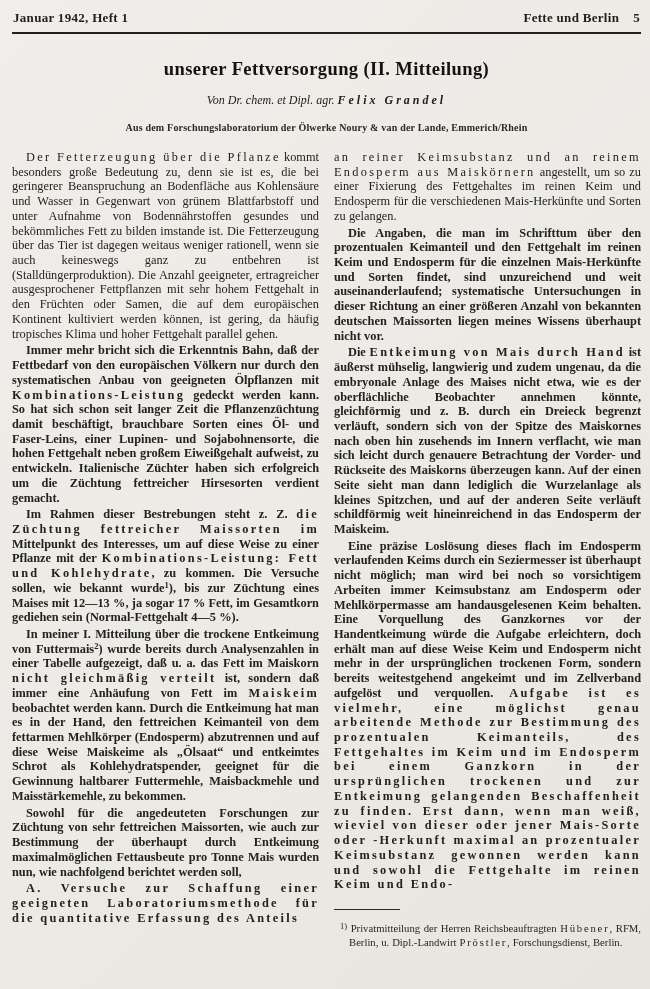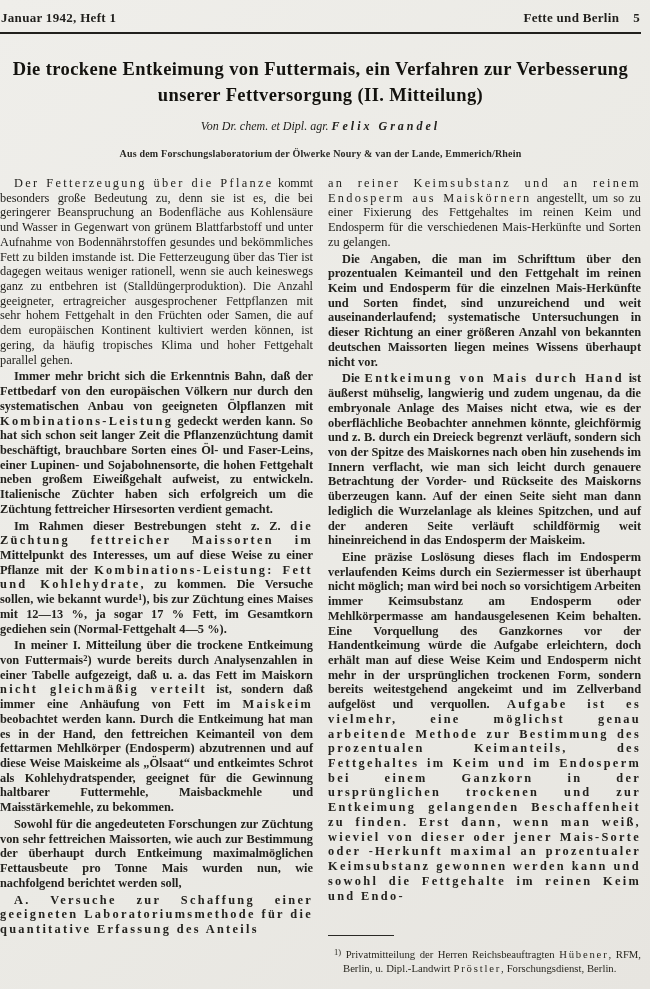--- a/index.html
+++ b/index.html
@@ -4,21 +4,21 @@
 <style>
   html,body{margin:0;padding:0;background:#b9b7b2;}
   .page{
     position:relative;
     width:650px;height:989px;
     margin:0 auto;
     background:linear-gradient(135deg,#efeeea 0%,#ebeae5 55%,#e7e5e0 100%);
     color:#201f1c;
     font-family:"Liberation Serif","DejaVu Serif",serif;
     box-sizing:border-box;
-    padding:8px 9px 0 0;
+    padding:8px 9px 0 12px;
     overflow:hidden;
   }
   
   .runhead{display:flex;justify-content:space-between;align-items:baseline;
     font-size:13px;letter-spacing:.3px;padding:2px 1px 6px 1px;
     border-bottom:2.5px solid #21201d;}
   .runhead .issue{font-weight:600;}
   .runhead .jr{font-weight:700;display:flex;gap:14px;}
   
   .titleblock{text-align:center;margin-top:22px;}
@@ -51,21 +51,20 @@
 
   <div class="runhead">
     <span class="issue">Januar 1942, Heft 1</span>
     <span class="jr">
       <span>Fette und Berlin</span>
       <span>5</span>
     </span>
   </div>
 
   <div class="titleblock">
-    <div class="title">Die trockene Entkeimung von Futtermais, ein Verfahren zur Verbesserung</div>
     <div class="title">unserer Fettversorgung (II. Mitteilung)</div>
     <div class="byline"><span>Von Dr. chem. et Dipl. agr. </span><span class="author">Felix Grandel</span></div>
     <div class="affil">Aus dem Forschungslaboratorium der Ölwerke Noury &amp; van der Lande, Emmerich/Rhein</div>
   </div>
 
   <div class="cols">
     <div class="col body-text" id="col-left">
         <p class="para indent"><span class="sperr">Der Fetterzeugung über die Pflanze</span><span> kommt besonders große Bedeutung zu, denn sie ist es, die bei geringerer Beanspruchung an Bodenfläche aus Kohlensäure und Wasser in Gegenwart von grünem Blattfarbstoff und unter Aufnahme von Bodennährstoffen gesundes und bekömmliches Fett zu bilden imstande ist. Die Fetterzeugung über das Tier ist dagegen weitaus weniger rationell, wenn sie auch keineswegs ganz zu entbehren ist (Stalldüngerproduktion). Die Anzahl geeigneter, ertragreicher ausgesprochener Fettpflanzen mit sehr hohem Fettgehalt in den Früchten oder Samen, die auf dem europäischen Kontinent kultiviert werden können, ist gering, da häufig tropisches Klima und hoher Fettgehalt parallel gehen.</span></p>
         <p class="para indent"><span>Immer mehr bricht sich die Erkenntnis Bahn, daß der Fettbedarf von den europäischen Völkern nur durch den systematischen Anbau von geeigneten Ölpflanzen mit </span><span class="sperr">Kombinations-Leistung</span><span> gedeckt werden kann. So hat sich schon seit langer Zeit die Pflanzenzüchtung damit beschäftigt, brauchbare Sorten eines Öl- und Faser-Leins, einer Lupinen- und Sojabohnensorte, die hohen Fettgehalt neben großem Eiweißgehalt aufweist, zu entwickeln. Italienische Züchter haben sich erfolgreich um die Züchtung fettreicher Hirsesorten verdient gemacht.</span></p>
         <p class="para indent"><span>Im Rahmen dieser Bestrebungen steht z. Z. </span><span class="sperr">die Züchtung fettreicher Maissorten im</span><span> Mittelpunkt des Interesses, um auf diese Weise zu einer Pflanze mit der </span><span class="sperr">Kombinations-Leistung: Fett und Kohlehydrate</span><span>, zu kommen. Die Versuche sollen, wie bekannt wurde</span><sup>1</sup><span>), bis zur Züchtung eines Maises mit 12—13 %, ja sogar 17 % Fett, im Gesamtkorn gediehen sein (Normal-Fettgehalt 4—5 %).</span></p>

